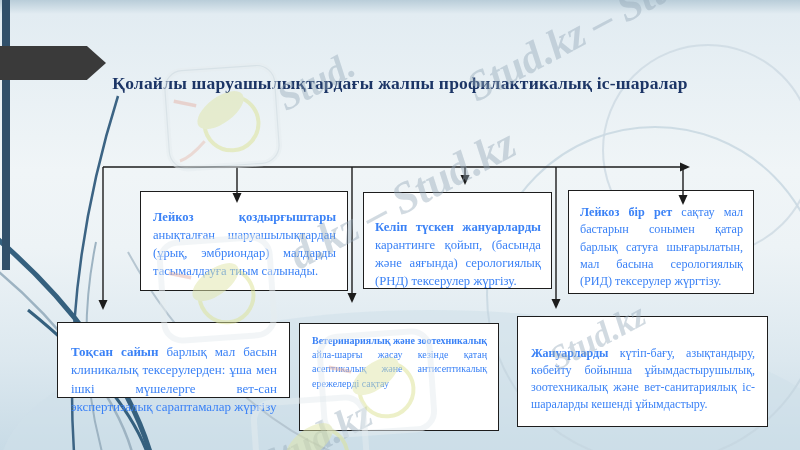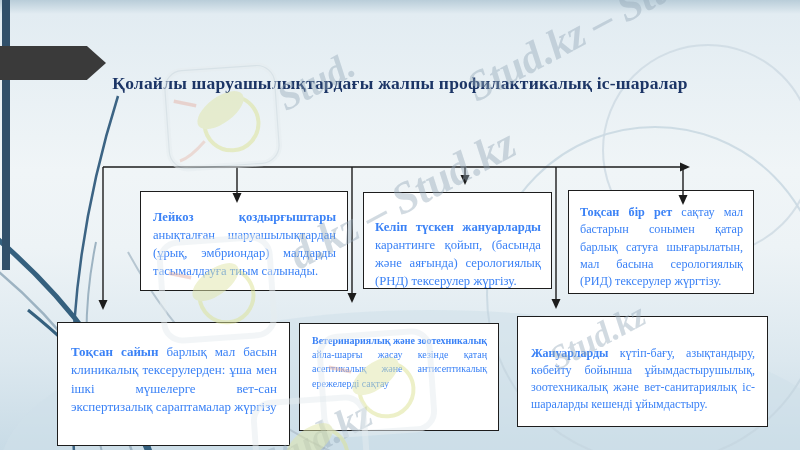--- a/index.html
+++ b/index.html
@@ -16,21 +16,21 @@
     clip-path:polygon(0 0,82% 0,100% 50%,82% 100%,0 100%);z-index:3;}
   .slide-title{position:absolute;left:110px;top:34px;width:580px;text-align:center;
     font-weight:bold;font-size:17.5px;letter-spacing:.2px;color:#1c3566;z-index:4;margin-top:39px;}
   .connector-layer{z-index:6}
   .box{position:absolute;background:#fff;border:1.4px solid #1d1d1d;box-sizing:border-box;
     color:#3b82f6;text-align:justify;line-height:1.42;z-index:5;}
   .box .lead{font-weight:bold}
   .box-m1{left:140px;top:191px;width:208px;height:100px;font-size:12.6px;padding:17px 11px 4px 12px;}
   .box-m2{left:363px;top:192px;width:189px;height:97px;font-size:12.7px;padding:25px 10px 4px 11px;}
   .box-m3{left:568px;top:190px;width:186px;height:104px;font-size:12.2px;padding:13px 10px 4px 11px;}
-  .box-b1{left:57px;top:322px;width:233px;height:124px;font-size:13px;padding:20px 12px 4px 13px;}
+  .box-b1{left:57px;top:322px;width:233px;height:76px;font-size:13px;padding:20px 12px 4px 13px;}
   .box-b2{left:299px;top:323px;width:200px;height:108px;font-size:10px;padding:10px 11px 4px 12px;}
   .box-b3{left:517px;top:316px;width:251px;height:111px;font-size:12px;padding:28px 12px 4px 13px;}
   .wm-layer{z-index:7;opacity:1}
   .wm-text{position:absolute;font-family:"Liberation Serif",serif;font-weight:bold;font-style:italic;
     color:#94a8b8;opacity:.42;white-space:nowrap;transform-origin:left center;transform:rotate(-28deg);}
   .wm-logo{position:absolute;opacity:.5;transform:rotate(-4deg);}
 </style>
 </head>
 <body>
 
@@ -57,21 +57,21 @@
 
   <div class="box box-m1">
     <span class="lead">Лейкоз қоздырғыштары</span>
     <span>анықталған шаруашылықтардан (ұрық, эмбриондар) малдарды тасымалдауға тиым салынады.</span>
   </div>
   <div class="box box-m2">
     <span class="lead">Келіп түскен жануарларды</span>
     <span>карантинге қойып, (басында және аяғында) серологиялық (РНД) тексерулер жүргізу.</span>
   </div>
   <div class="box box-m3">
-    <span class="lead">Тоқсан бір рет</span>
+    <span class="lead">Лейкоз бір рет</span>
     <span>сақтау мал бастарын сонымен қатар барлық сатуға шығарылатын, мал басына серологиялық (РИД) тексерулер жүргтізу.</span>
   </div>
   <div class="box box-b1">
     <span class="lead">Тоқсан сайын</span>
     <span>барлық мал басын клиникалық тексерулерден: ұша мен ішкі мүшелерге вет-сан экспертизалық сараптамалар жүргізу</span>
   </div>
   <div class="box box-b2">
     <span class="lead">Ветеринариялық және зоотехникалық</span>
     <span>айла-шарғы жасау кезінде қатаң асептикалық және антисептикалық ережелерді сақтау</span>
   </div>

